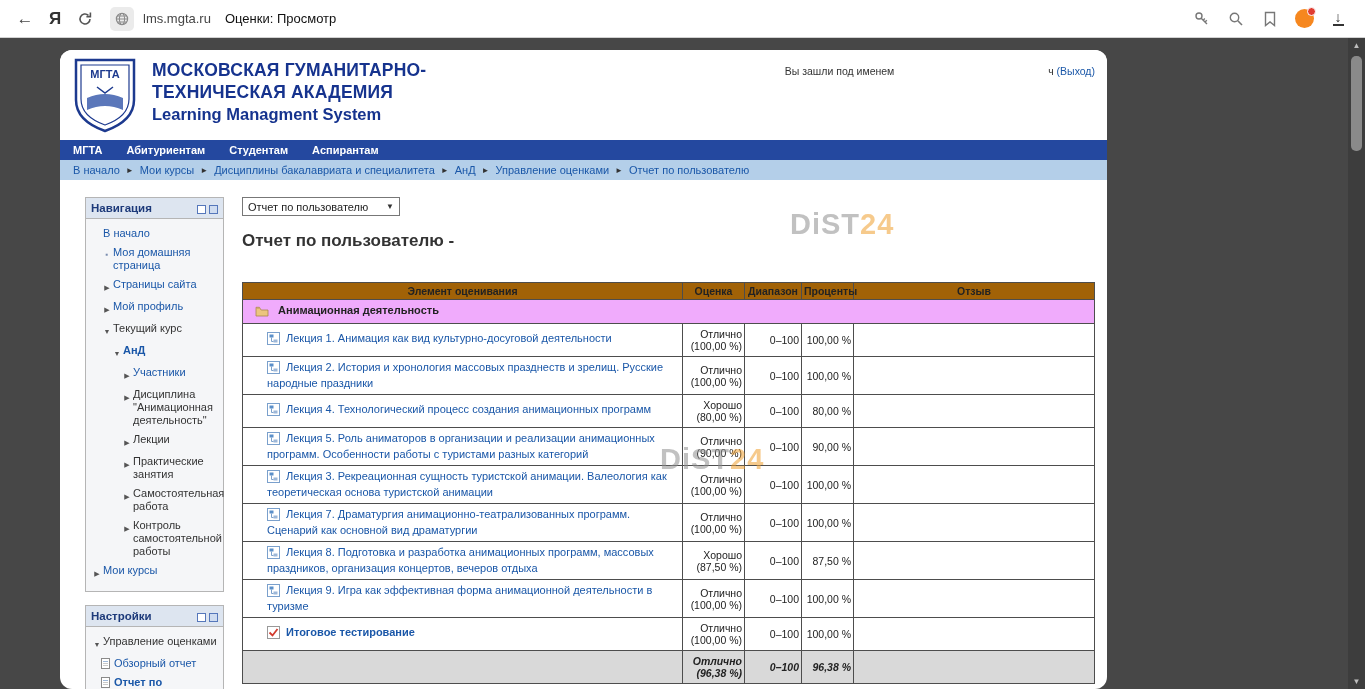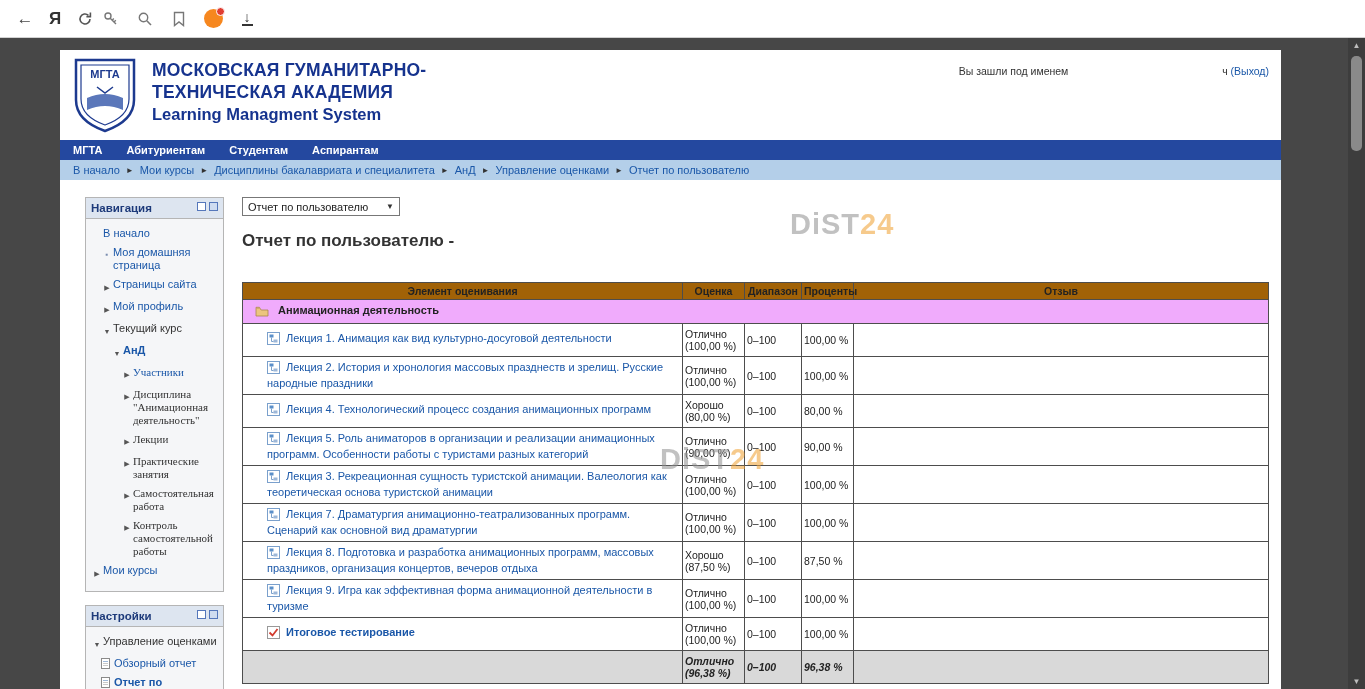--- a/index.html
+++ b/index.html
@@ -21,22 +21,22 @@
   .ricon { width:22px; height:22px; display:flex; align-items:center; justify-content:center; cursor:pointer; }
   .ext-orange { width:19px; height:19px; border-radius:50%; background:#f6871f; position:relative; }
   .ext-orange::after { content:""; position:absolute; right:-2px; top:-2px; width:7px; height:7px;
                        border-radius:50%; background:#e03c31; border:1px solid #fff; }
   .dl-wrap { display:flex; flex-direction:column; align-items:center; cursor:pointer; }
   .dl-glyph { font-size:14px; color:#333; line-height:12px; }
   .dl-bar { width:11px; height:2px; background:#333; margin-top:1px; }
 
   
   .viewport { position:relative; height:651px; background:#474747; }
-  .page { position:absolute; left:60px; top:12px; width:1221px; bottom:0;
-          background:#ffffff; overflow:hidden; }
+  .page { position:absolute; left:60px; top:12px; width:1047px; bottom:0;
+          background:#ffffff; overflow:hidden;border-radius:12px; }
 
   .scrollbar { position:absolute; right:0; top:0; bottom:0; width:17px; background:#3d3d3d; }
   .sb-arrow { position:absolute; left:0; width:17px; text-align:center; color:#bdbdbd; font-size:8px; cursor:pointer; }
   .sb-up { top:3px; } .sb-down { bottom:3px; }
   .sb-thumb { position:absolute; left:3px; top:18px; width:11px; height:95px; background:#8a8a8a; border-radius:5px; cursor:pointer; }
 
   
   .site-header { position:relative; height:90px; background:#fff; }
   .logo { position:absolute; left:13px; top:7px; }
   .site-title { position:absolute; left:92px; top:9px; color:#16338e; }
@@ -53,34 +53,34 @@
                 padding-left:13px; font-size:11px; color:#333; }
   .crumb { color:#1a57a8; text-decoration:none; cursor:pointer; }
   .crumb-sep { font-size:8px; color:#333; margin:0 6px; }
 
   
   .content-row { display:flex; align-items:flex-start; padding:17px 12px 0 25px; }
 
   .sidebar { width:139px; flex-shrink:0; }
   .block { border:1px solid #b5b5b5; background:#f5f6f8; margin-bottom:13px; }
   .block-header { background:#dde5f0; border-bottom:1px solid #b5b5b5; padding:4px 5px;
-                  display:flex; align-items:flex-start; }
+                  display:flex; align-items:flex-end; }
   .block-title { color:#1d3a7a; font-weight:bold; font-size:11.5px; flex:1; }
   .block-icons { display:flex; gap:3px; }
   .block-icon { width:9px; height:9px; border:1px solid #5577bb; background:#fff; cursor:pointer; }
   .block-icon.dock { background:#cfdcf0; }
   .block-body { padding:5px 3px 8px 3px; }
   .tree-item { display:flex; align-items:flex-start; padding:3px 2px; font-size:11px; line-height:13px; }
   .tree-icon { width:12px; flex-shrink:0; font-size:7px; color:#555; text-align:center; padding-top:3px; }
   .tree-icon.bullet { font-size:8px; color:#7a8db0; padding-top:2px; }
   .tree-link { color:#1a57a8; text-decoration:none; cursor:pointer; }
   .tree-plain { color:#333; }
   .bold { font-weight:bold; }
   .lvl0 { padding-left:2px; } .lvl1 { padding-left:12px; }
-  .lvl2 { padding-left:22px; } .lvl3 { padding-left:32px;font-family:Liberation Serif, serif; }
+  .lvl2 { padding-left:22px; } .lvl3 { padding-left:32px; }
   .doc-icon { width:9px; height:11px; border:1px solid #8a8a8a; background:#fff;
               flex-shrink:0; margin:1px 4px 0 0; position:relative; }
   .doc-icon::after { content:""; position:absolute; left:1px; top:2px; width:5px; height:1px;
                      background:#9db7d8; box-shadow:0 2px 0 #c9c9c9, 0 4px 0 #c9c9c9; }
 
   .main { flex:1; margin-left:18px; position:relative; min-height:500px; }
   .report-select { width:158px; height:19px; border:1px solid #777; background:#fff;
                    font-size:11px; color:#222; display:flex; align-items:center;
                    justify-content:space-between; padding:0 5px; cursor:pointer; }
   .select-arrow { font-size:8px; color:#333; }
@@ -96,40 +96,51 @@
   table.grade-table { width:100%; border-collapse:collapse; table-layout:fixed;
                       margin-top:31px; font-size:11px; color:#222; }
   .grade-table th, .grade-table td { border:1px solid #4d4d4d; vertical-align:middle; }
   .grade-table th { font-weight:bold; text-align:center; padding:2px 2px; font-size:10.5px; background:#a16207; }
   .c-item  { width:440px; }
   .c-grade { width:62px; }
   .c-range { width:57px; }
   .c-pct   { width:52px; }
   .item-cell { padding:4px 6px 4px 24px; line-height:13px; }
   .cat-row td { background:#f0abfc; font-weight:bold; padding:4px 6px 4px 12px; }
-  .grade-cell, .range-cell, .pct-cell { text-align:left; font-size:10.5px; padding:4px 2px; line-height:12px; }
+  .grade-cell, .range-cell, .pct-cell { text-align:right; font-size:10.5px; padding:4px 2px; line-height:12px; }
   .fb-cell { background:#fff; }
   .table-link { color:#1a57a8; text-decoration:none; cursor:pointer; }
   .quiz-link { font-weight:bold; }
   .total-row td { background:#d9d9d9; font-weight:bold; font-style:italic; }
   .total-row .item-cell { padding-left:14px; }
   .row-icon { display:inline-block; vertical-align:-3px; margin-right:6px; }
 </style>
 </head>
 <body>
 
 <div class="chrome">
   <span class="chrome-btn">←</span>
   <span class="chrome-btn yandex">Я</span>
   <span class="chrome-btn">
     <svg width="16" height="16" viewBox="0 0 16 16">
         <path d="M13 8a5 5 0 1 1-1.6-3.7" fill="none" stroke="#555" stroke-width="1.6"></path>
         <path d="M13.4 1.6v4h-4" fill="none" stroke="#555" stroke-width="1.6"></path>
       </svg>
   </span>
+  <div class="addressbar">
+    <span class="site-badge">
+      <svg width="14" height="14" viewBox="0 0 14 14">
+          <circle cx="7" cy="7" r="5.6" fill="none" stroke="#8a8a8a" stroke-width="1.2"></circle>
+          <ellipse cx="7" cy="7" rx="2.6" ry="5.6" fill="none" stroke="#8a8a8a" stroke-width="1"></ellipse>
+          <path d="M1.5 7h11M2.3 4h9.4M2.3 10h9.4" stroke="#8a8a8a" stroke-width="1" fill="none"></path>
+        </svg>
+    </span>
+    <span class="url">lms.mgta.ru</span>
+    <span class="tab-title">Оценки: Просмотр</span>
+  </div>
   <div class="chrome-right">
     <span class="ricon">
       <svg width="16" height="16" viewBox="0 0 16 16">
           <circle cx="5" cy="5" r="3" fill="none" stroke="#777" stroke-width="1.4"></circle>
           <path d="M7.2 7.2 L13 13M11 11l1.8-1.8M9.2 9.2l1.6-1.6" stroke="#777" stroke-width="1.4" fill="none"></path>
         </svg>
     </span>
     <span class="ricon">
       <svg width="16" height="16" viewBox="0 0 16 16">
           <circle cx="6.5" cy="6.5" r="4.2" fill="none" stroke="#777" stroke-width="1.4"></circle>

